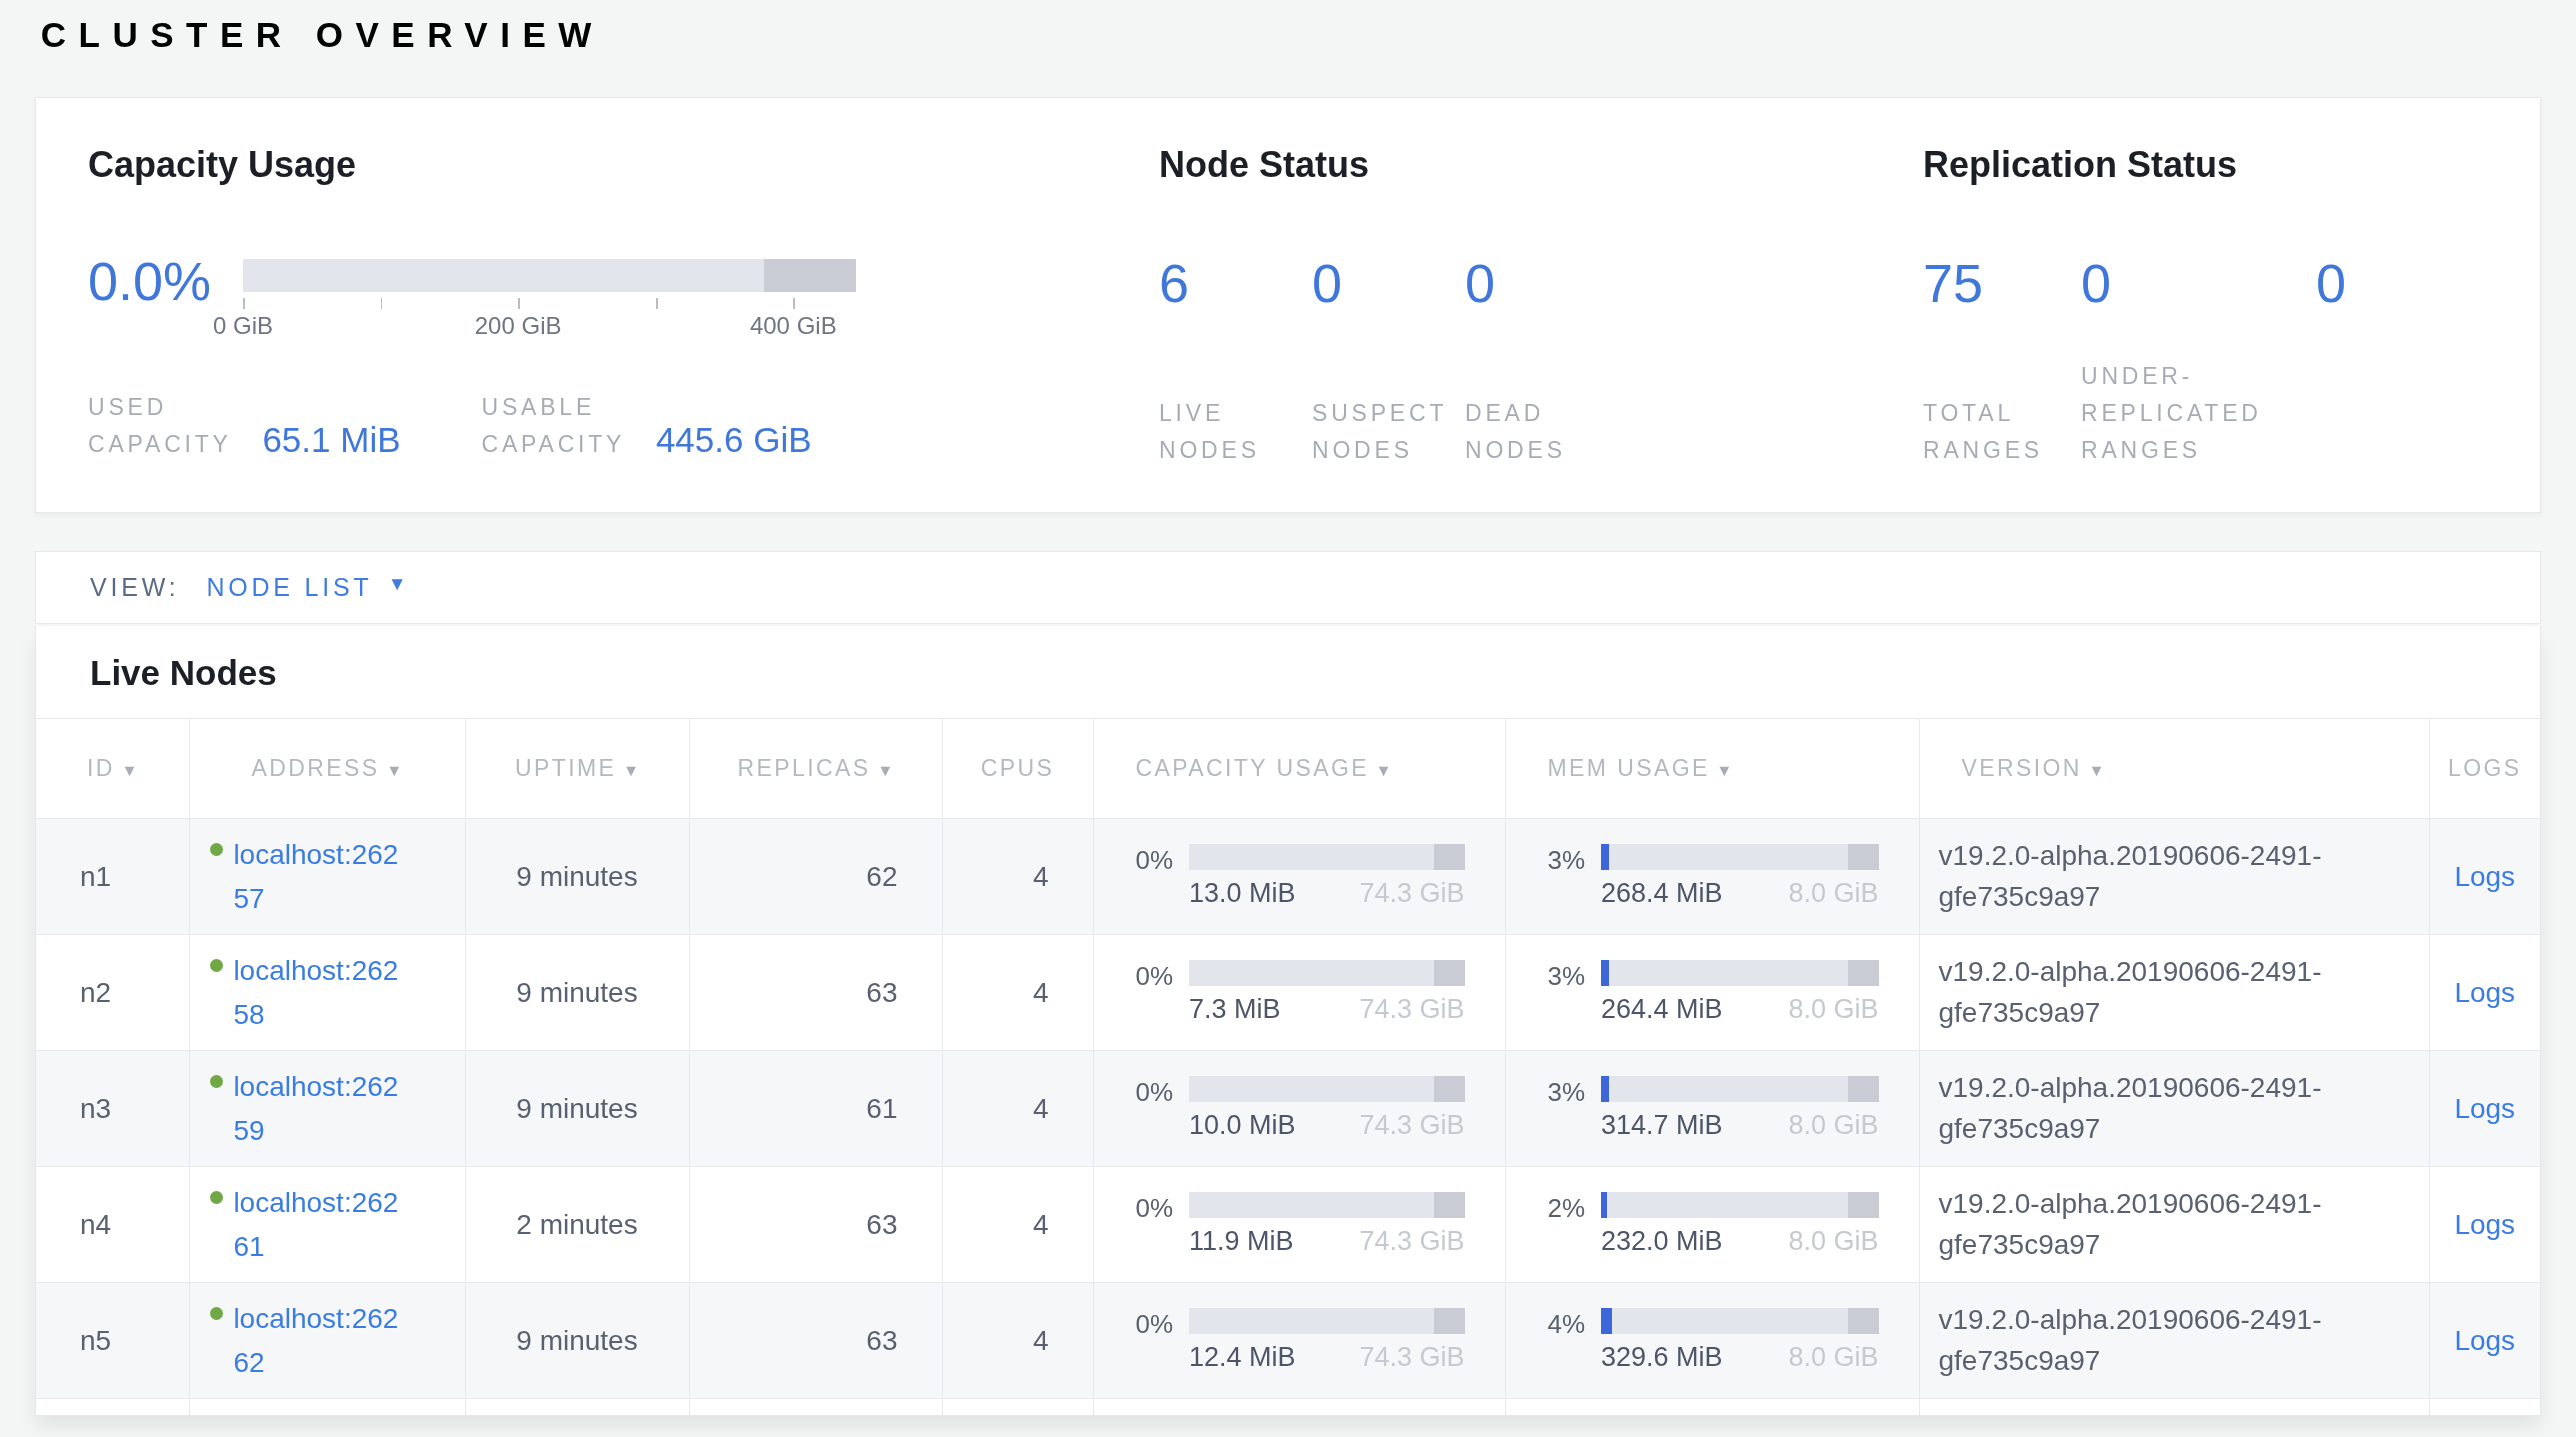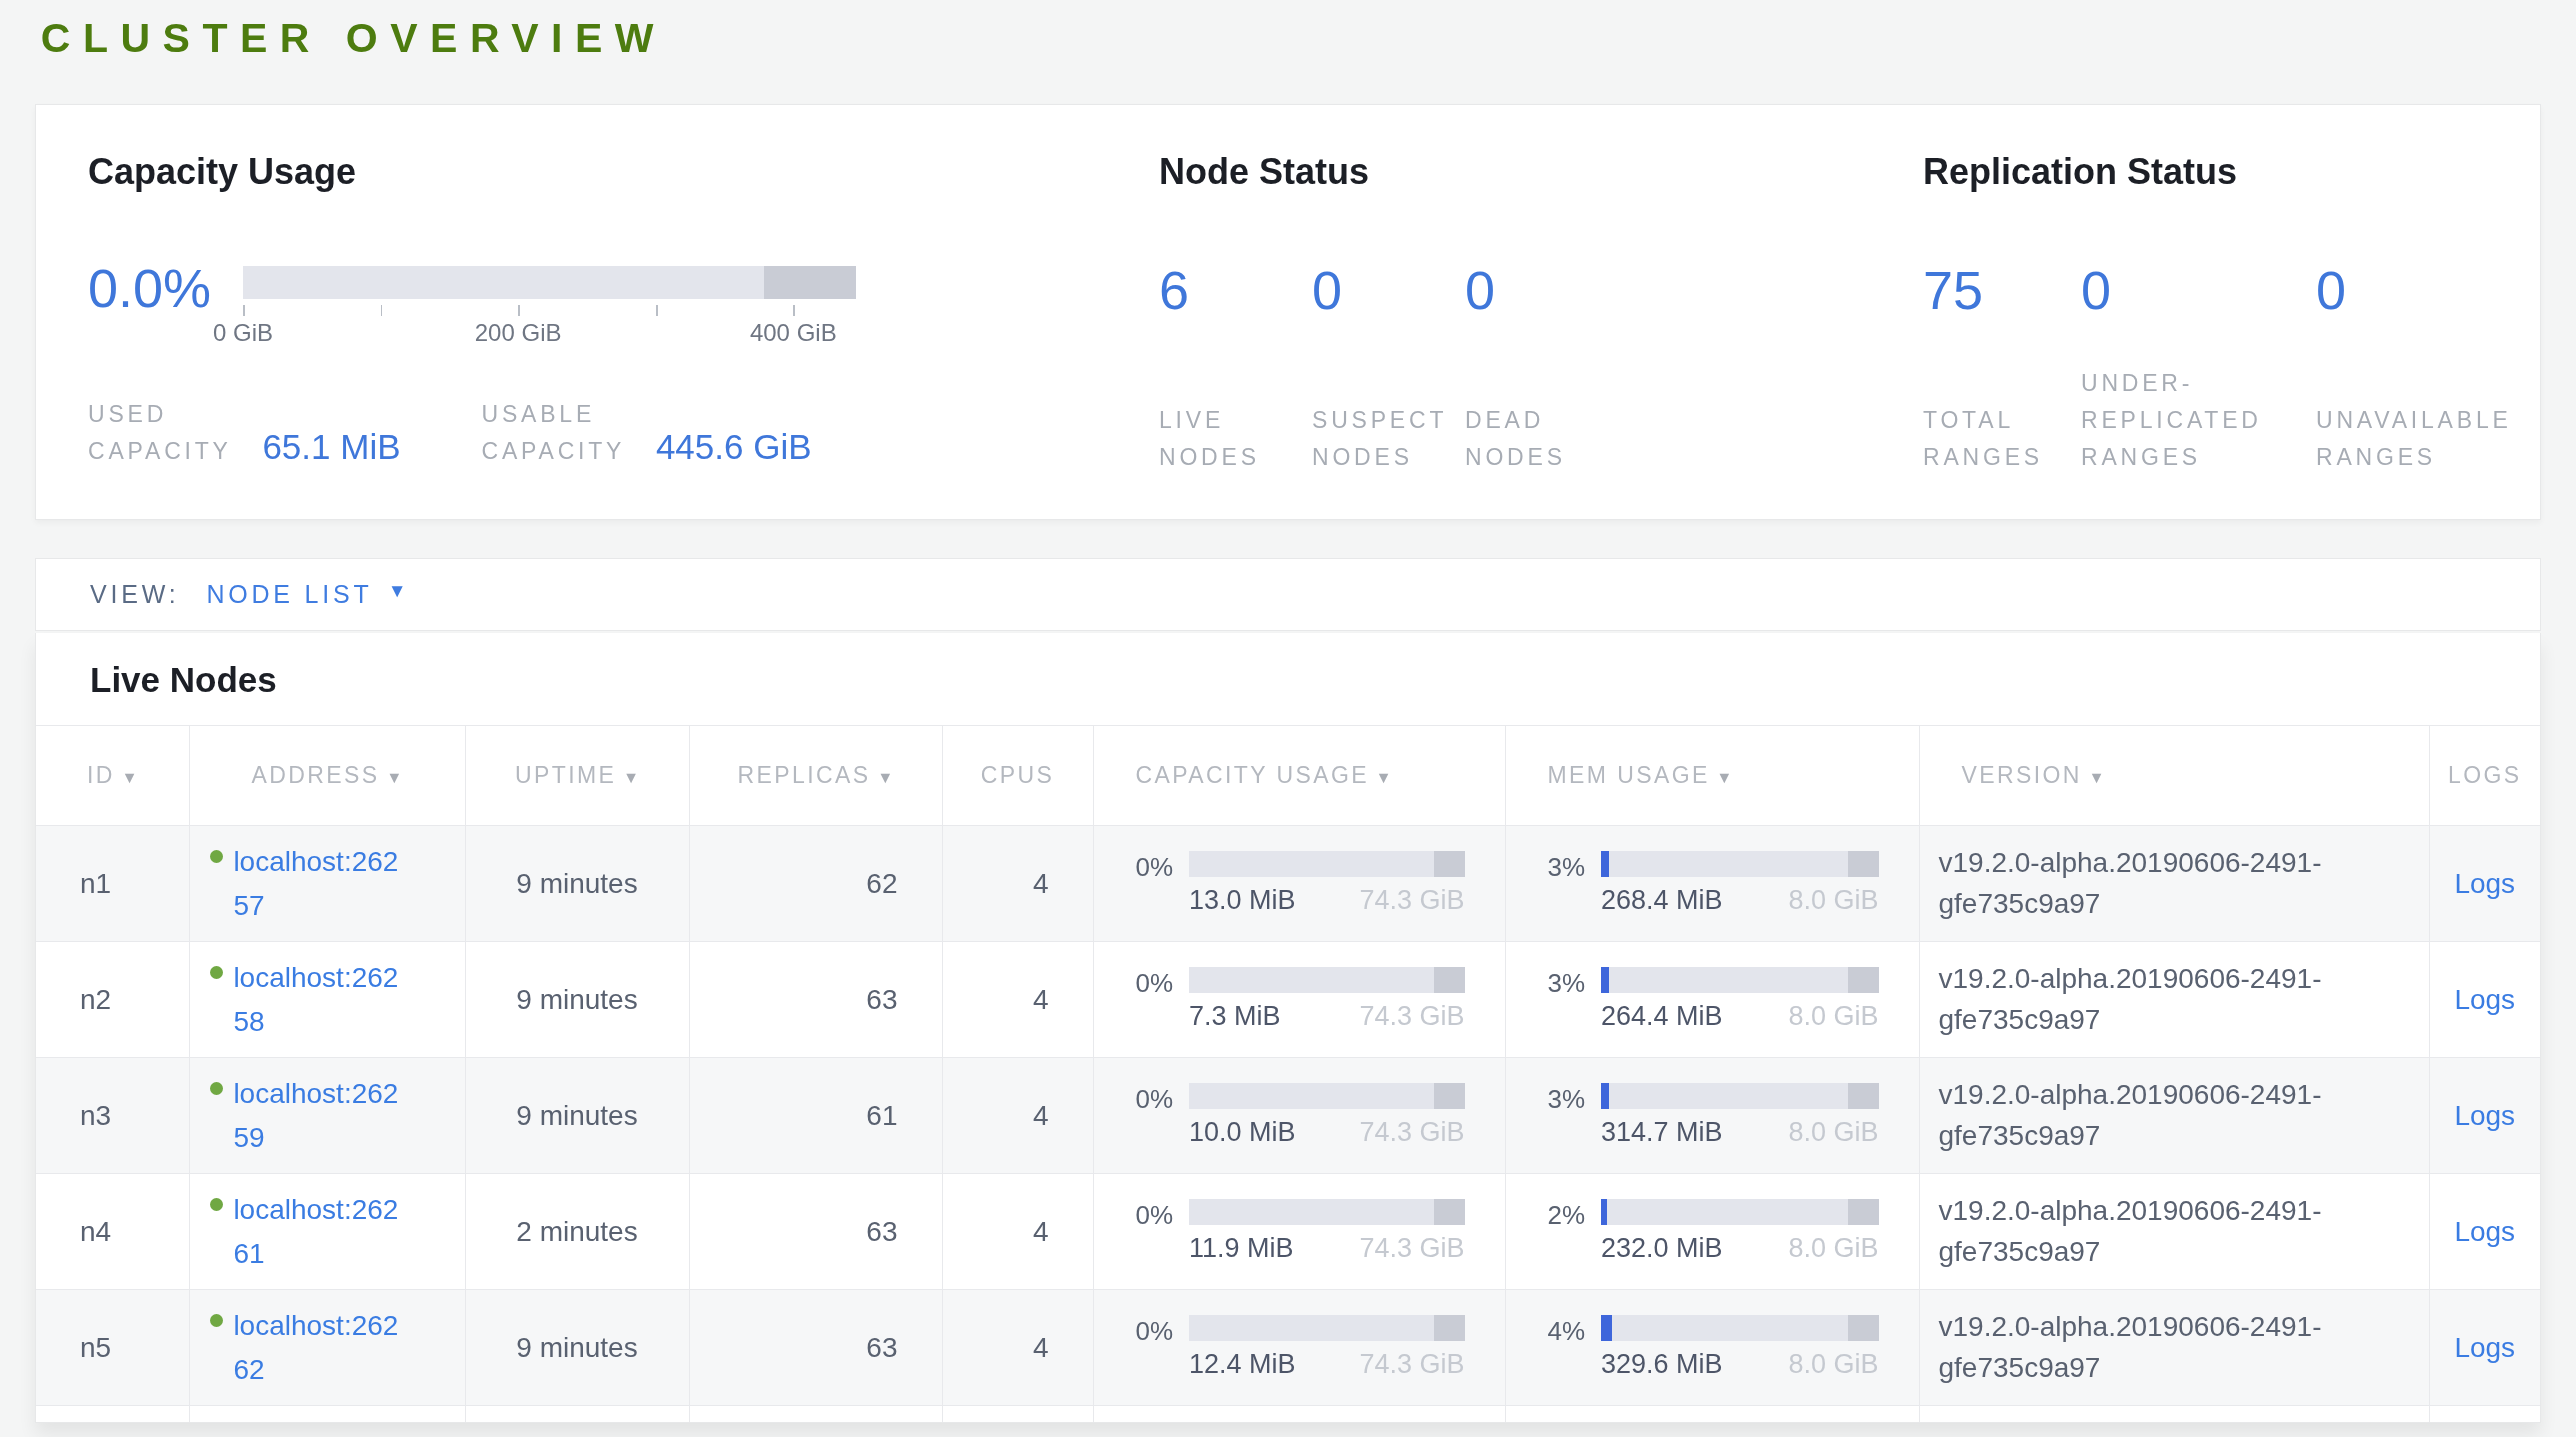--- a/index.html
+++ b/index.html
@@ -7,22 +7,22 @@
   body {
     width:2576px; height:1438px; overflow:hidden;
     background:#f4f5f5;
     font-family:"Liberation Sans", sans-serif;
     color:#596170;
   }
   .page { padding:0 35px; }
 
   .page-title {
     margin:0; padding:15.3px 3.8px 0 5.8px;
-    font-size:41px; font-weight:700; letter-spacing:12.5px;
-    color:#4d7c0f;
+    font-size:35px; font-weight:700; letter-spacing:12.5px;
+    color:#000000;
   }
 
   
   .summary-card {
     margin-top:42px; height:416px;
     background:#fff; border:1px solid #e7e8e9;
     box-shadow:0 2.9px 5.8px rgba(0,0,0,0.04);
     display:flex; padding:46px 0 0 52px;
   }
   .section-heading { margin:0; font-size:36px; font-weight:700; color:#1c1f26; }
@@ -185,21 +185,20 @@
         <div class="status-item w165">
           <div class="status-value">75</div>
           <div class="status-label lbl130">TOTAL RANGES</div>
         </div>
         <div class="status-item w245">
           <div class="status-value">0</div>
           <div class="status-label lbl210">UNDER-REPLICATED RANGES</div>
         </div>
         <div class="status-item w230">
           <div class="status-value">0</div>
-          <div class="status-label lbl220">UNAVAILABLE RANGES</div>
         </div>
       </div>
     </div>
 
   </div>
 
   <div class="view-bar">
     <span class="view-label">VIEW:</span>
     <span class="view-selected">
       <span>NODE LIST</span>

